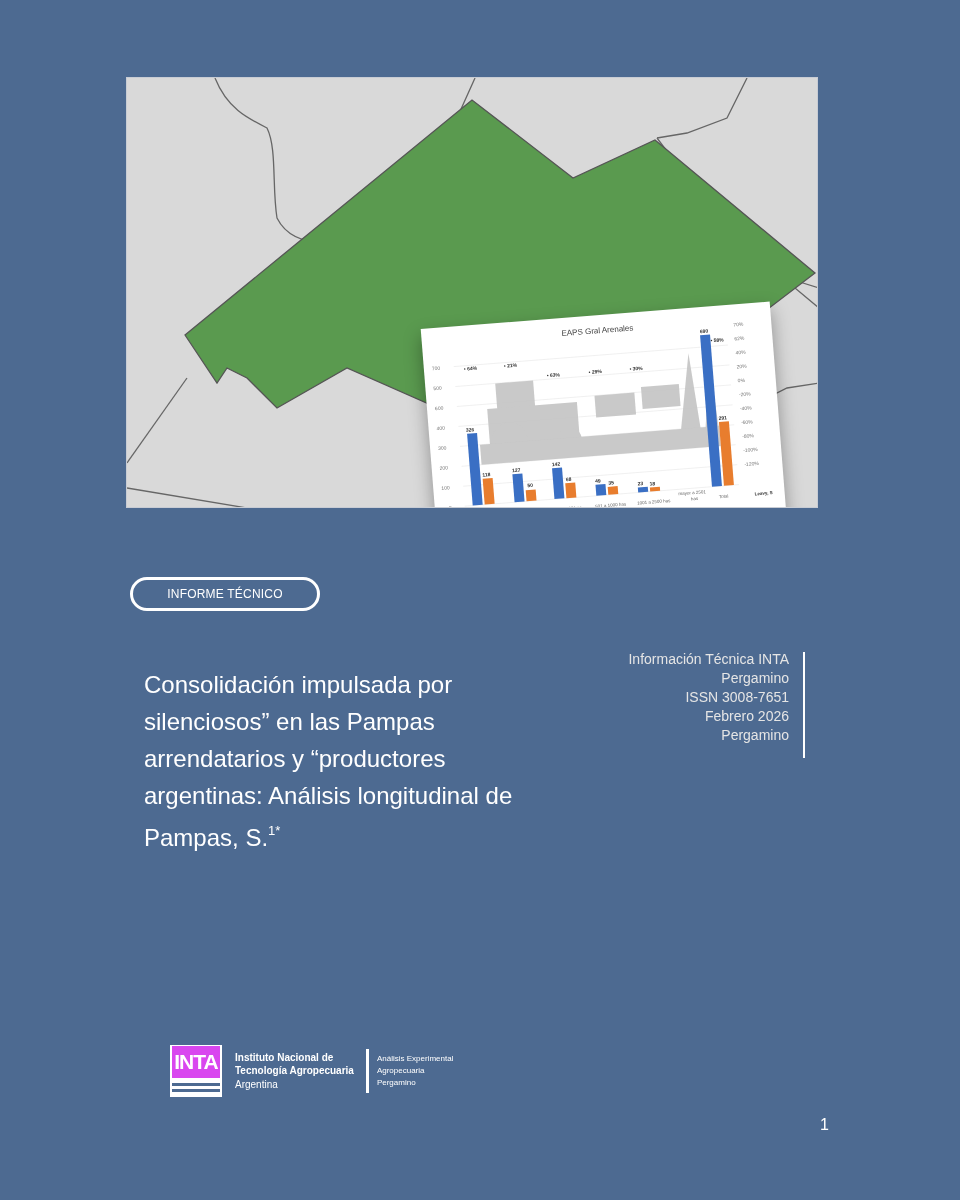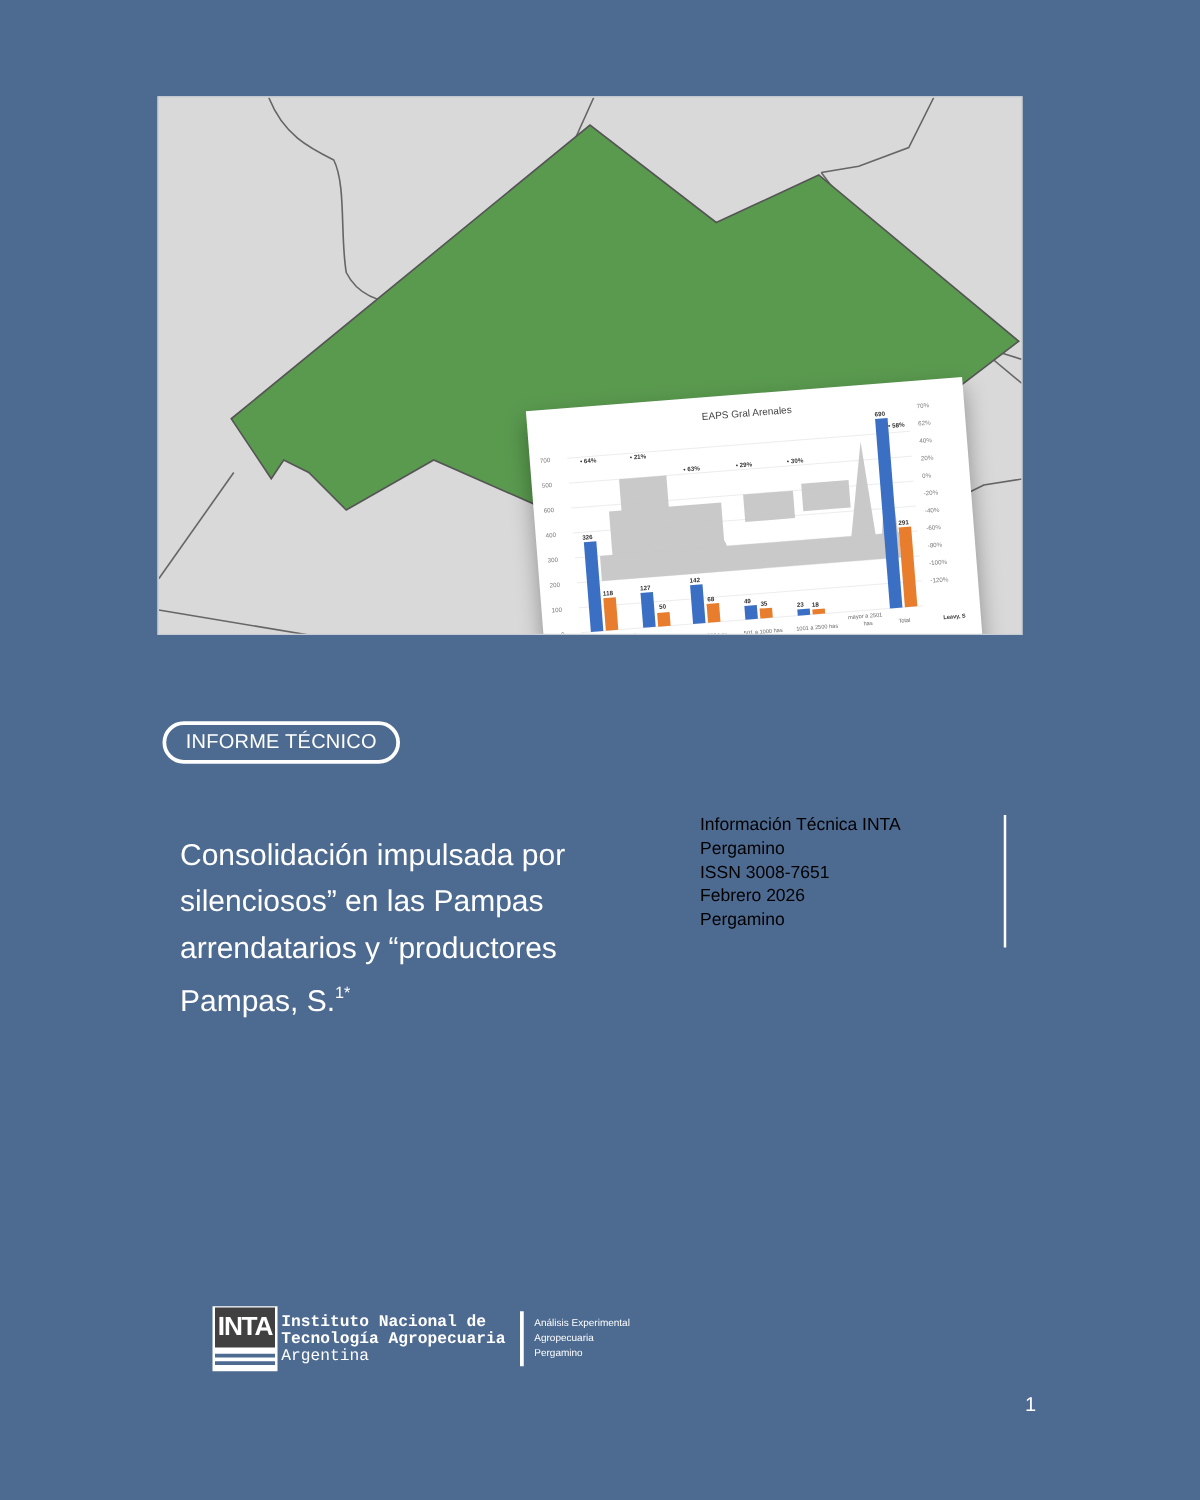--- a/index.html
+++ b/index.html
@@ -1,31 +1,31 @@
 <!DOCTYPE html>
 <html><head>
 <meta charset="utf-8">
 <style>
   html,body{margin:0;padding:0;}
   body{width:960px;height:1200px;background:#4d6a91;position:relative;overflow:hidden;font-family:"Liberation Sans","DejaVu Sans",sans-serif;color:#fff;}
   .cover-image{position:absolute;left:126px;top:77px;width:692px;height:431px;background:#d9d9d9;overflow:hidden;border:1px solid #c8ccd4;box-sizing:border-box;}
   .cover-image svg.map{position:absolute;left:0;top:0;}
   .chart-card{position:absolute;left:302px;top:237px;width:350px;height:225px;background:#fff;transform:rotate(-4.5deg);transform-origin:center;box-shadow:0 8px 18px rgba(0,0,0,0.35);}
   .chart-card svg{position:absolute;left:0;top:0;}
-  .badge{position:absolute;left:130px;top:577px;height:34px;width:190px;box-sizing:border-box;border:3px solid #fff;border-radius:18px;display:flex;align-items:center;justify-content:center;font-size:16px;letter-spacing:0.2px;color:#fff;}
+  .badge{position:absolute;left:130px;top:577px;height:34px;width:190px;box-sizing:border-box;border:3px solid #fff;border-radius:18px;display:flex;align-items:center;justify-content:center;font-size:12px;letter-spacing:0.2px;color:#fff;}
   .title{position:absolute;left:144px;top:666px;width:460px;font-size:24px;font-weight:normal;line-height:37px;color:#fff;}
   .title .author{display:block;}
   .title sup{font-size:13px;position:relative;top:-2px;}
-  .meta{position:absolute;left:560px;top:650px;width:229px;text-align:left;font-size:14px;line-height:19px;color:#000000;}
+  .meta{position:absolute;left:560px;top:650px;width:229px;text-align:right;font-size:14px;line-height:19px;color:#e5e5e5;}
   .meta-rule{position:absolute;left:803px;top:652px;width:2px;height:106px;background:#fff;}
   .footer-logo{position:absolute;left:170px;top:1045px;display:flex;align-items:center;}
   .inta-box{width:52px;height:52px;background:#fff;position:relative;}
-  .inta-box .inta-text{position:absolute;left:2px;top:1px;width:48px;height:32px;background:#404040;color:#fff;font-weight:bold;font-size:21px;display:flex;align-items:center;justify-content:center;letter-spacing:-1px;font-family:"Liberation Sans",sans-serif;}
+  .inta-box .inta-text{position:absolute;left:2px;top:1px;width:48px;height:32px;background:#d946ef;color:#fff;font-weight:bold;font-size:21px;display:flex;align-items:center;justify-content:center;letter-spacing:-1px;font-family:"Liberation Sans",sans-serif;}
   .inta-box .bar{position:absolute;left:2px;width:48px;height:3px;background:#4d6a91;}
-  .inst{margin-left:3px;font-size:13px;line-height:13.5px;color:#fff;font-family:Liberation Mono, monospace;}
+  .inst{margin-left:13px;font-size:10px;line-height:13.5px;color:#fff;}
   .inst .b{font-weight:bold;}
   .v-rule{width:3px;height:44px;background:#fff;margin-left:12px;margin-right:8px;}
   .station{font-size:8px;line-height:12px;color:#fff;}
   .page-num{position:absolute;left:820px;top:1116px;font-size:16px;color:#fff;}
 </style>
 </head>
 <body>
 
 <div class="cover-image">
   <svg class="map" width="692" height="431" viewBox="0 0 692 431">
@@ -151,20 +151,21 @@
 </div>
 
 <div class="badge">
   <span>INFORME TÉCNICO</span>
 </div>
 
 <div class="title">
   <span style="display:block">Consolidación impulsada por</span>
   <span style="display:block">silenciosos” en las Pampas</span>
   <span style="display:block">arrendatarios y “productores</span>
+  <span style="display:block">argentinas: Análisis longitudinal de</span>
   <span class="author"><span>Pampas, S.</span><sup>1*</sup></span>
 </div>
 
 <div class="meta">
   <div>Información Técnica INTA</div>
   <div>Pergamino</div>
   <div>ISSN 3008-7651</div>
   <div>Febrero 2026</div>
   <div>Pergamino</div>
 </div>

